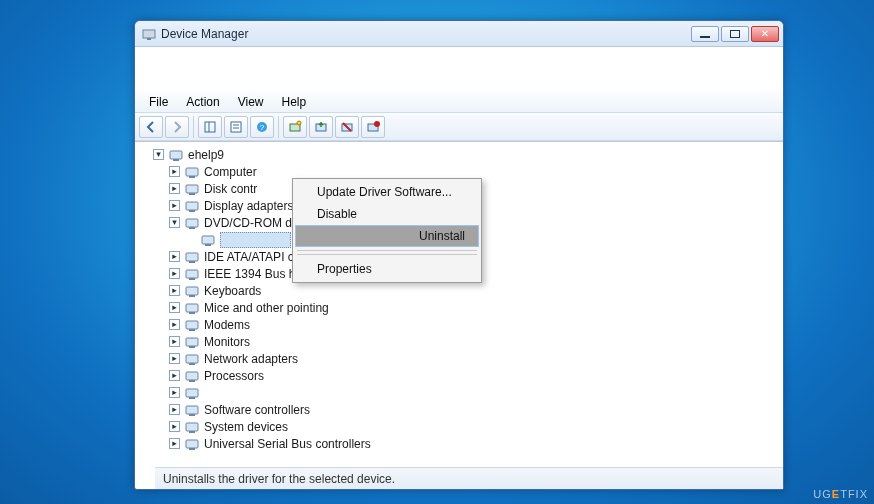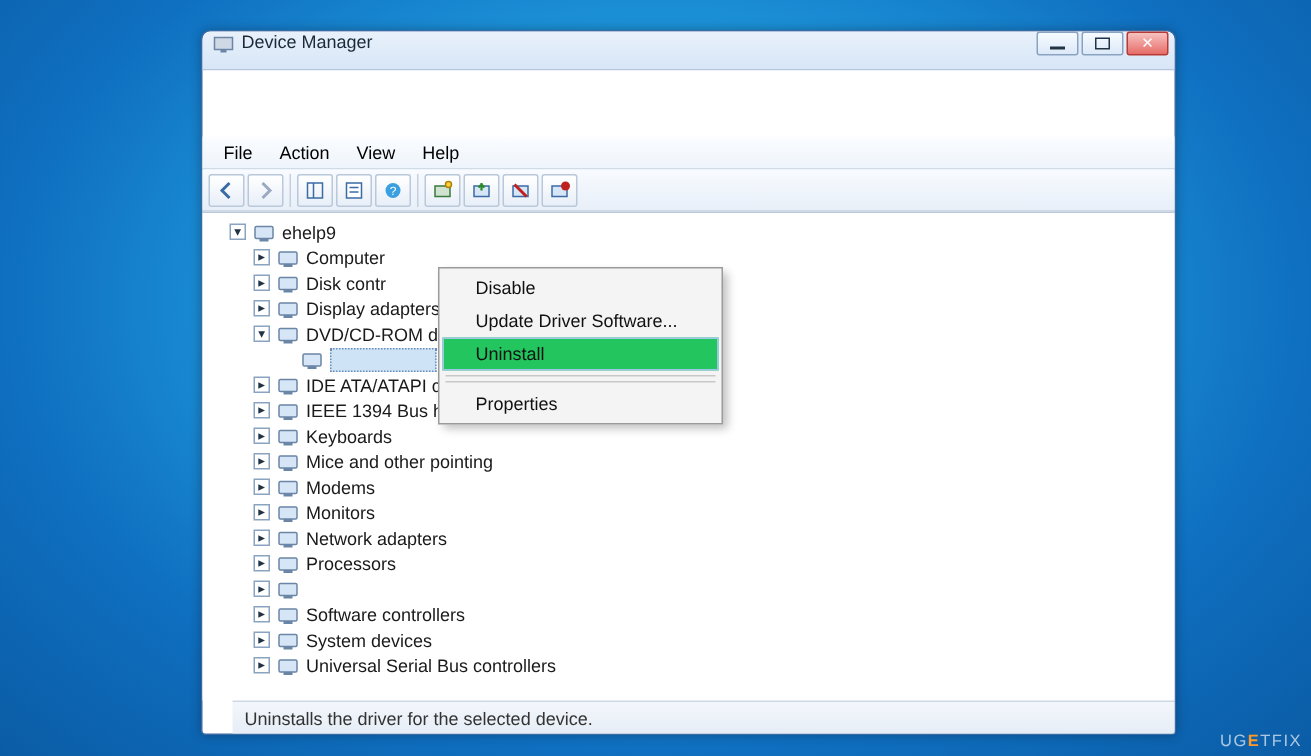--- a/index.html
+++ b/index.html
@@ -8,21 +8,21 @@
   background: radial-gradient(ellipse at 50% 40%, #2bb0e8 0%, #1b8fd6 45%, #0f6fc0 70%, #0b5ca5 100%);
   position: relative; overflow: hidden;
 }
 .window {
   position: absolute; left: 134px; top: 20px; width: 650px; height: 470px;
   background: #fff; border: 1px solid #3a6ba5; border-radius: 6px 6px 3px 3px;
   box-shadow: 0 0 8px rgba(0,0,0,.3);
   display: flex; flex-direction: column;
 }
 .titlebar {
-  height: 26px; display: flex; padding: 0 4px 0 6px;
+  height: 26px; display: flex; align-items: center; padding: 0 4px 0 6px;
   background: linear-gradient(#e9f1fb, #d7e6f7);
   border-bottom: 1px solid #b7c8de; border-radius: 6px 6px 0 0;
 }
 .titlebar .ticon { width: 16px; height: 16px; margin-right: 4px; }
 .titlebar .title { font-size: 12px; color: #1a2a3a; }
 .caption-btns { margin-left: auto; display: flex; gap: 2px; }
 .cap { width: 28px; height: 16px; border: 1px solid #8aa3c0; border-radius: 2px;
   background: linear-gradient(#f6fbff,#dce9f8); display:flex; align-items:center; justify-content:center; font-size:10px; color:#0a3; }
 .cap.close { background: linear-gradient(#f7c2c0,#e66c68); border-color:#b63a36; color:#fff; }
 .cap.min span, .cap.max span { display:block; }
@@ -53,21 +53,21 @@
 
 .statusbar { height: 22px; border-top:1px solid #cfd9e6; background:linear-gradient(#f3f7fc,#e6edf6);
   font-size:12px; color:#333; display:flex; align-items:center; padding:0 8px;margin-left:20px; }
 
 .ctxmenu {
   position:absolute; left: 292px; top: 178px; width: 190px;
   background:#f4f4f4; border:1px solid #9b9b9b; box-shadow: 3px 3px 6px rgba(0,0,0,.25);
   font-size:12px; padding:2px;
 }
 .ctxmenu .item { padding: 4px 14px 4px 22px; color:#111; }
-.ctxmenu .item.hl { background:#22c55e; border:1px solid #9ec5ea; padding:3px 13px 3px 21px; }
+.ctxmenu .item.hl { background:#a3a3a3; border:1px solid #9ec5ea; padding:3px 13px 3px 21px;text-align:right; }
 .ctxmenu .item.bold { font-weight:normal; }
 .ctxmenu .sep { height:1px; background:#c8c8c8; margin:3px 2px; }
 
 .watermark { position:absolute; right:6px; bottom:4px; font-size:11px; letter-spacing:1px;
   color: rgba(255,255,255,.65); font-weight:500; }
 .watermark b { color:#ff9a2a; }
 
 
 .nicon svg { width:16px; height:14px; }
 </style>
@@ -352,22 +352,22 @@
     </div>
   </div>
 
   <div class="statusbar">
     <span>Uninstalls the driver for the selected device.</span>
   </div>
 
 </div>
 
 <div class="ctxmenu" id="ctxmenu">
+    <div class="item">Update Driver Software...</div>
     <div class="item">Disable</div>
-    <div class="item">Update Driver Software...</div>
     <div class="item hl">Uninstall</div>
     <div class="sep"></div>
     <div class="sep"></div>
     <div class="item bold">Properties</div>
   </div>
 
 <div class="watermark">
   <span>UG</span><b>E</b><span>TFIX</span>
 </div>
 

